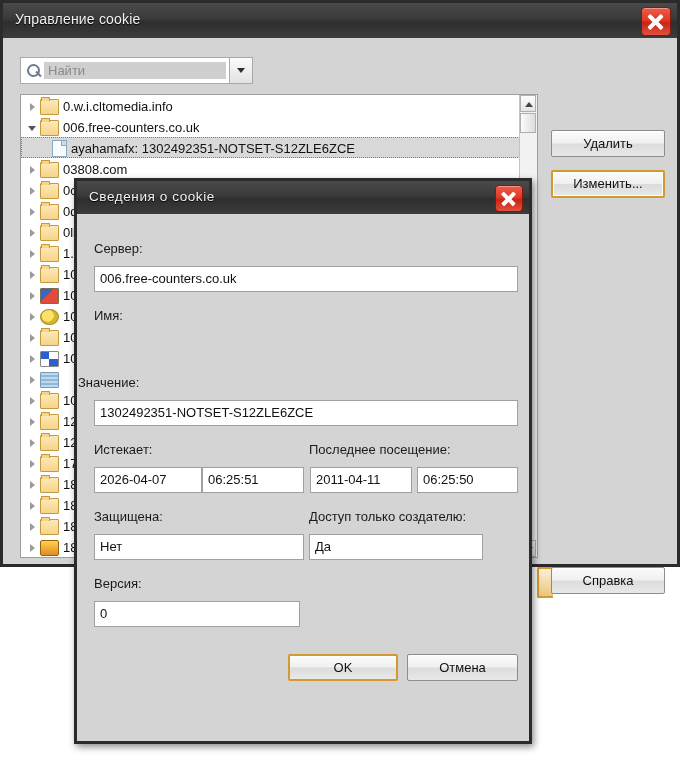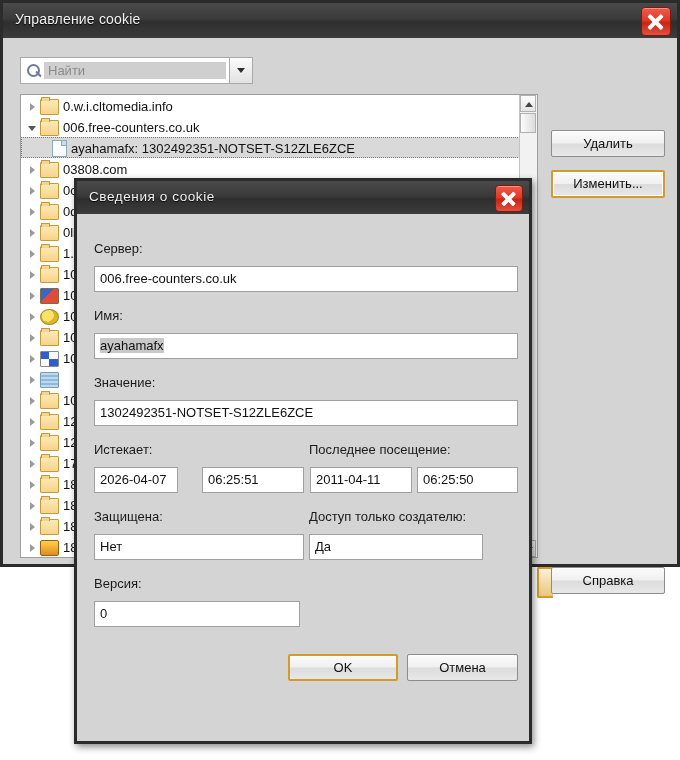--- a/index.html
+++ b/index.html
@@ -334,28 +334,27 @@
         <div class="x2"></div>
       </div>
     </div>
 
     <div class="dlgbody">
 
       <div class="lbl" style="left:17px; top:27px;">Сервер:</div>
       <div class="fld" style="left:17px; top:52px;  width:424px;">006.free-counters.co.uk</div>
 
       <div class="lbl" style="left:17px; top:94px;">Имя:</div>
-      <div class="fld" style="left:17px; top:119px; width:424px;"><span class="selected">ayahamafx</span></div>
-
-      <div class="lbl" style="left:17px; top:161px;">Значение:</div>
+
+      <div class="lbl" style="left:1px; top:161px;">Значение:</div>
       <div class="fld" style="left:17px; top:186px; width:424px;">1302492351-NOTSET-S12ZLE6ZCE</div>
 
       <div class="lbl" style="left:17px; top:228px;">Истекает:</div>
       <div class="lbl" style="left:232px; top:228px;">Последнее посещение:</div>
-      <div class="fld" style="left:17px;  top:253px; width:84px;">2026-04-07</div>
+      <div class="fld" style="left:17px;  top:253px; width:108px;">2026-04-07</div>
       <div class="fld" style="left:125px; top:253px; width:102px;">06:25:51</div>
       <div class="fld" style="left:233px; top:253px; width:102px;">2011-04-11</div>
       <div class="fld" style="left:340px; top:253px; width:101px;">06:25:50</div>
 
       <div class="lbl" style="left:17px;  top:295px;">Защищена:</div>
       <div class="lbl" style="left:232px; top:295px;">Доступ только создателю:</div>
       <div class="fld" style="left:17px;  top:320px; width:210px;">Нет</div>
       <div class="fld" style="left:232px; top:320px; width:174px;">Да</div>
 
       <div class="lbl" style="left:17px; top:362px;">Версия:</div>

